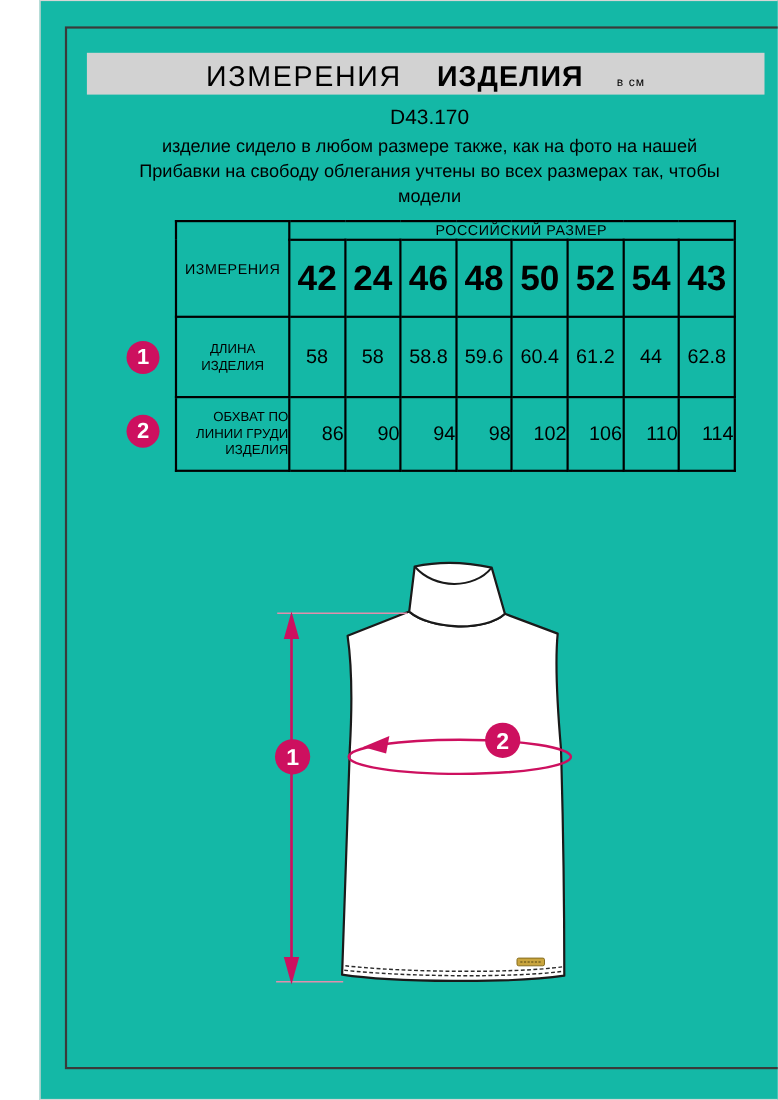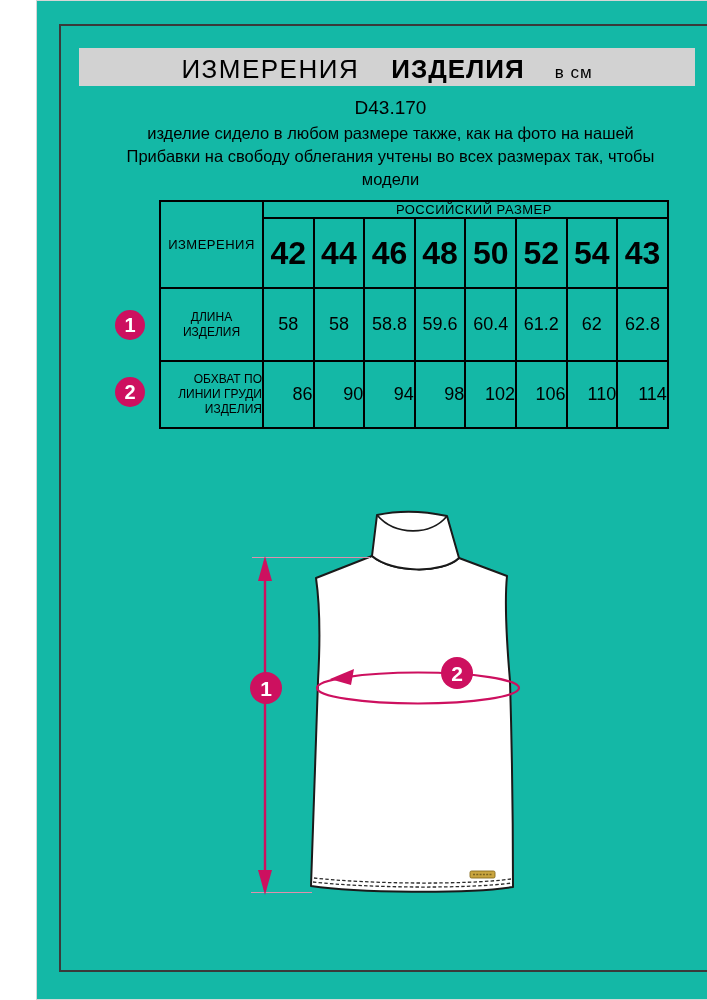--- a/index.html
+++ b/index.html
@@ -13,21 +13,21 @@
     border:2px solid #3a3a3a;
   }
   
   .header-bar {
     position:absolute; left:42px; top:47px; width:616px; height:38px;
     background:#d2d2d2; display:flex; justify-content:center;
     align-items:baseline; padding-top:6px;
   }
   .title-reg  { font-size:26px; font-weight:400; letter-spacing:1.5px; }
   .title-bold { font-size:26px; font-weight:700; letter-spacing:1px; margin-left:32px; }
-  .title-unit { font-size:17px; font-weight:400; letter-spacing:1px; margin-left:30px; }
+  .title-unit { font-size:11px; font-weight:400; letter-spacing:1px; margin-left:30px; }
   
   .model-line {
     position:absolute; left:0; top:96px; width:707px; text-align:center;
     font-size:19px;
   }
   .note-block {
     position:absolute; left:0; top:121px; width:707px; text-align:center;
     font-size:16.5px; line-height:23px;
   }
   
@@ -89,38 +89,38 @@
         <col style="width:50.6px">
         <col style="width:50.6px">
     </colgroup>
     <tbody>
         <tr>
       <td class="meas-hdr" rowspan="2">ИЗМЕРЕНИЯ</td>
       <td class="span-hdr" colspan="8">РОССИЙСКИЙ РАЗМЕР</td>
     </tr>
     <tr>
       <td class="size-hdr">42</td>
-      <td class="size-hdr">44</td>
+      <td class="size-hdr">24</td>
       <td class="size-hdr">46</td>
       <td class="size-hdr">48</td>
       <td class="size-hdr">50</td>
       <td class="size-hdr">52</td>
       <td class="size-hdr">54</td>
       <td class="size-hdr">43</td>
     </tr>
     <tr class="row-1">
       <td class="m-label">ДЛИНА
 ИЗДЕЛИЯ</td>
       <td class="val">58</td>
       <td class="val">58</td>
       <td class="val">58.8</td>
       <td class="val">59.6</td>
       <td class="val">60.4</td>
       <td class="val">61.2</td>
-      <td class="val">62</td>
+      <td class="val">44</td>
       <td class="val">62.8</td>
     </tr>
     <tr class="row-2">
       <td class="m-label">ОБХВАТ ПО
 ЛИНИИ ГРУДИ
 ИЗДЕЛИЯ</td>
       <td class="val">86</td>
       <td class="val">90</td>
       <td class="val">94</td>
       <td class="val">98</td>

